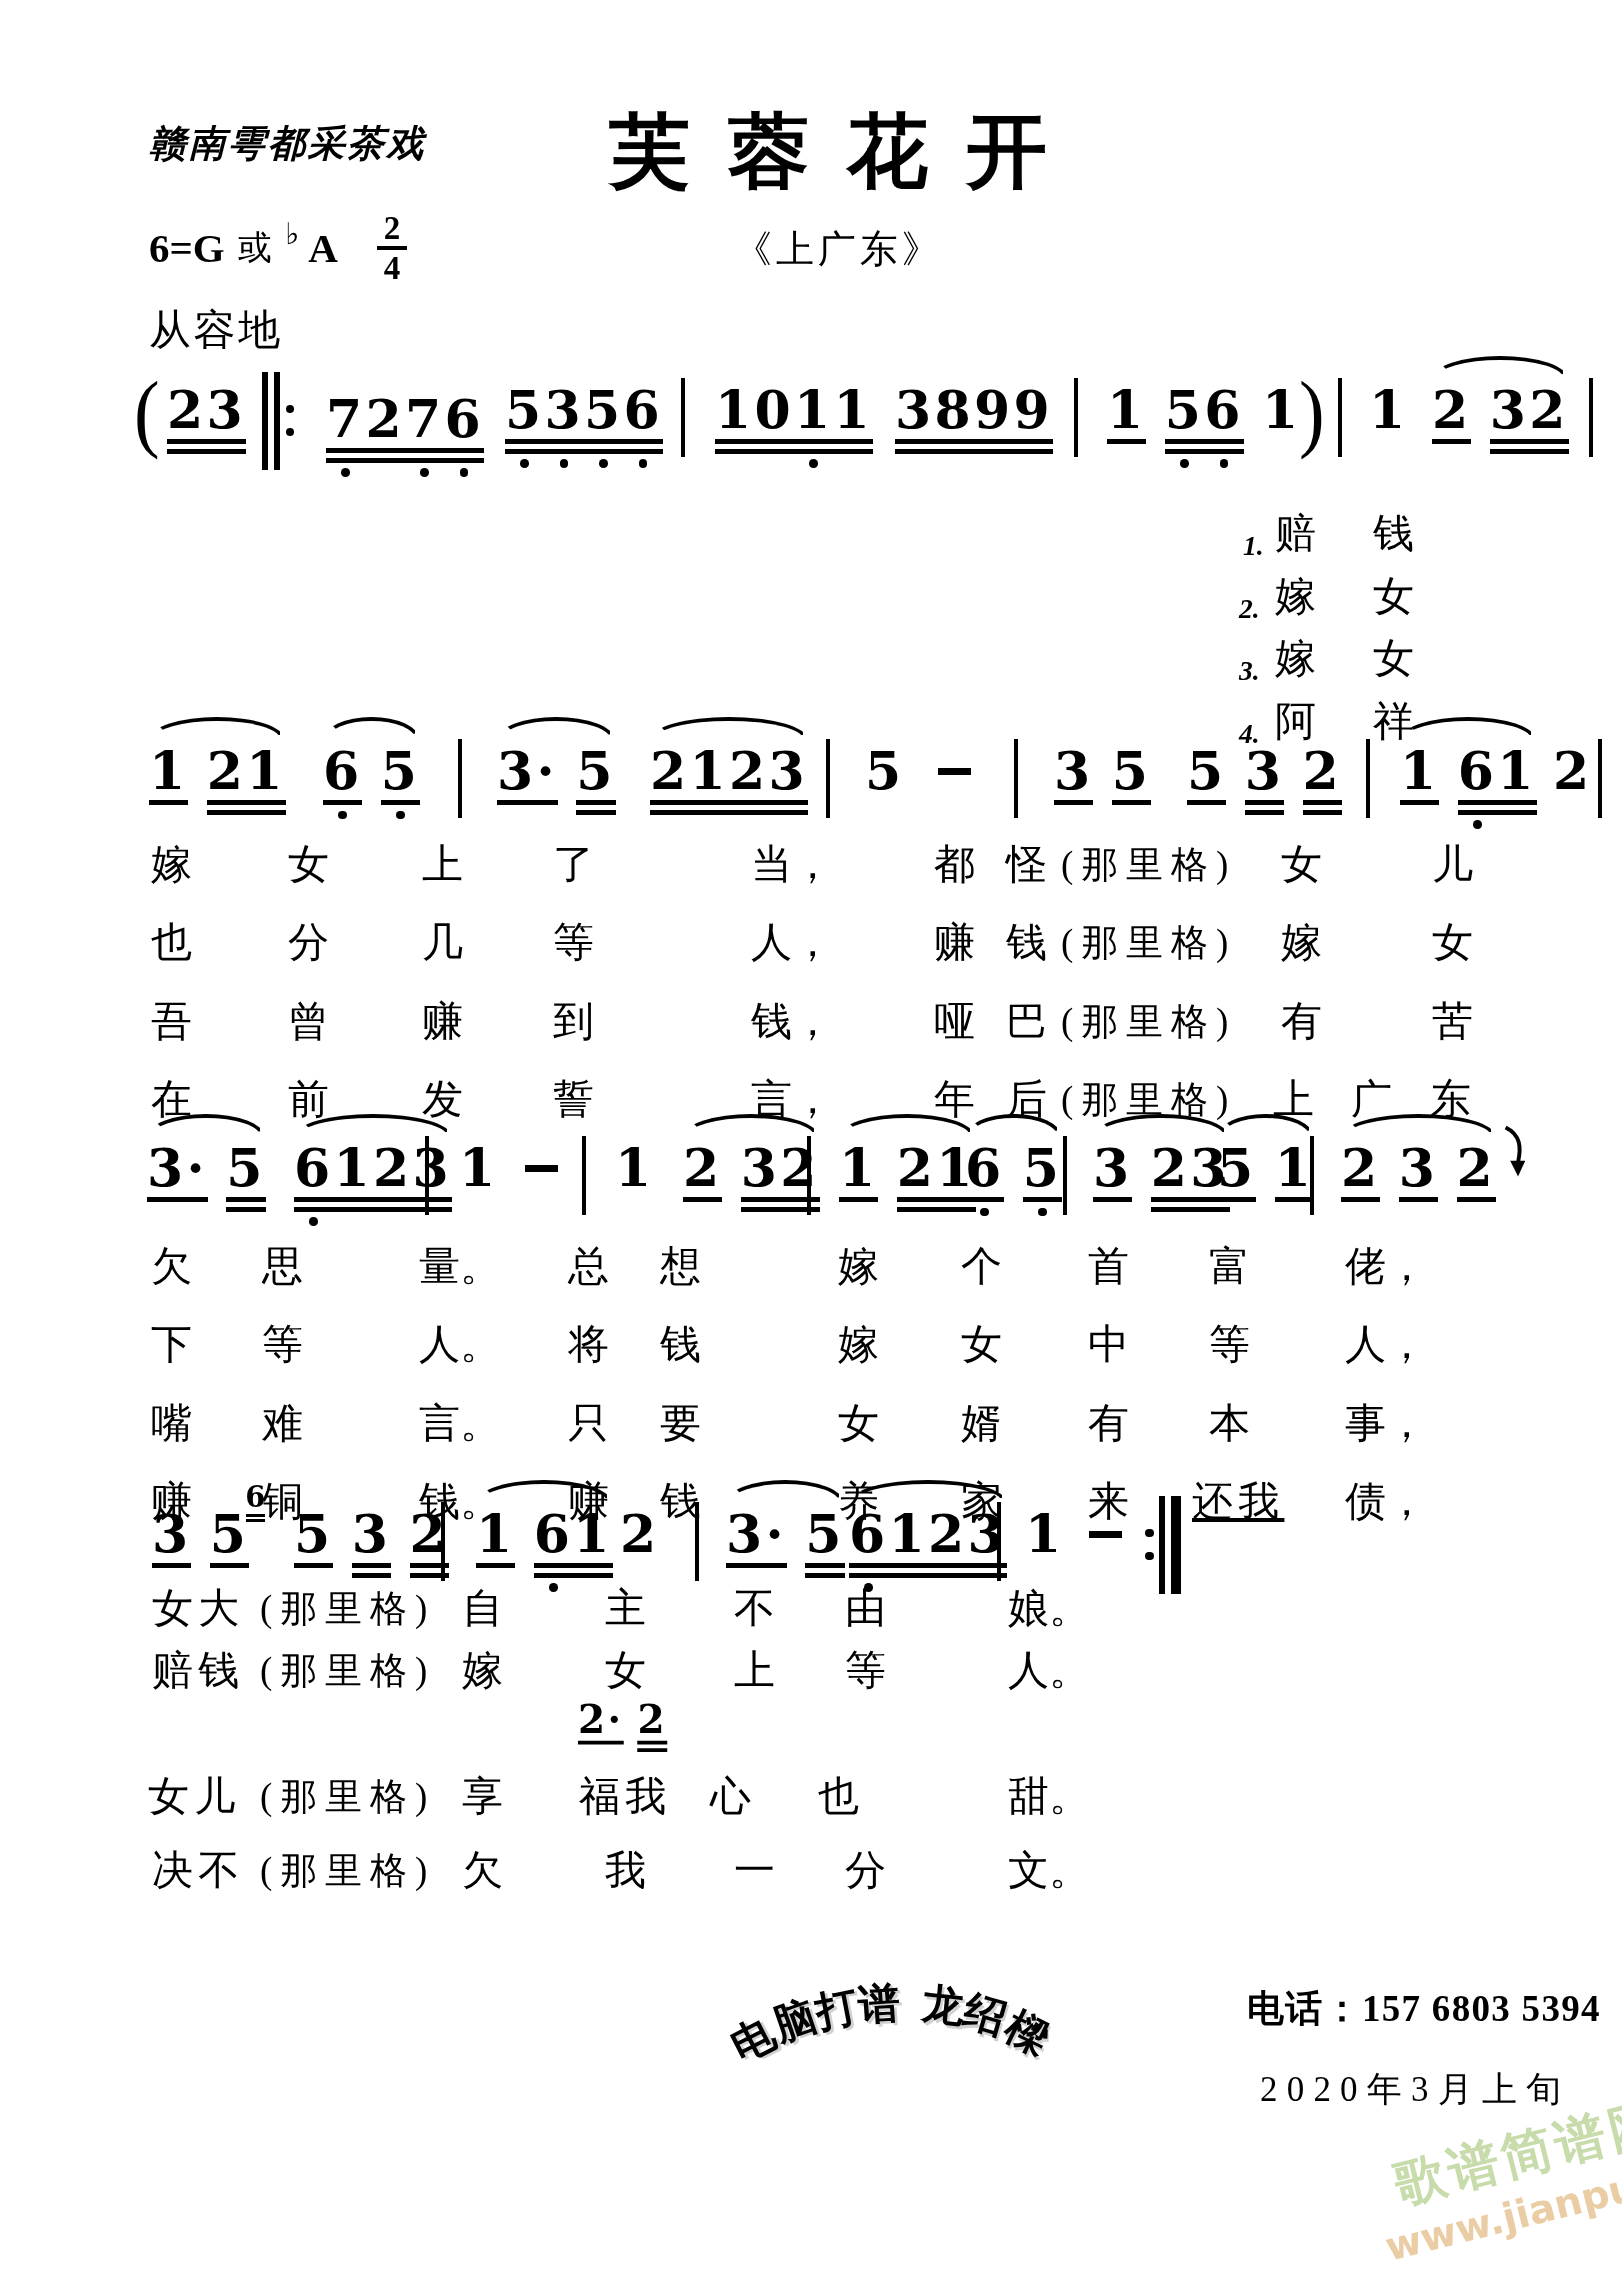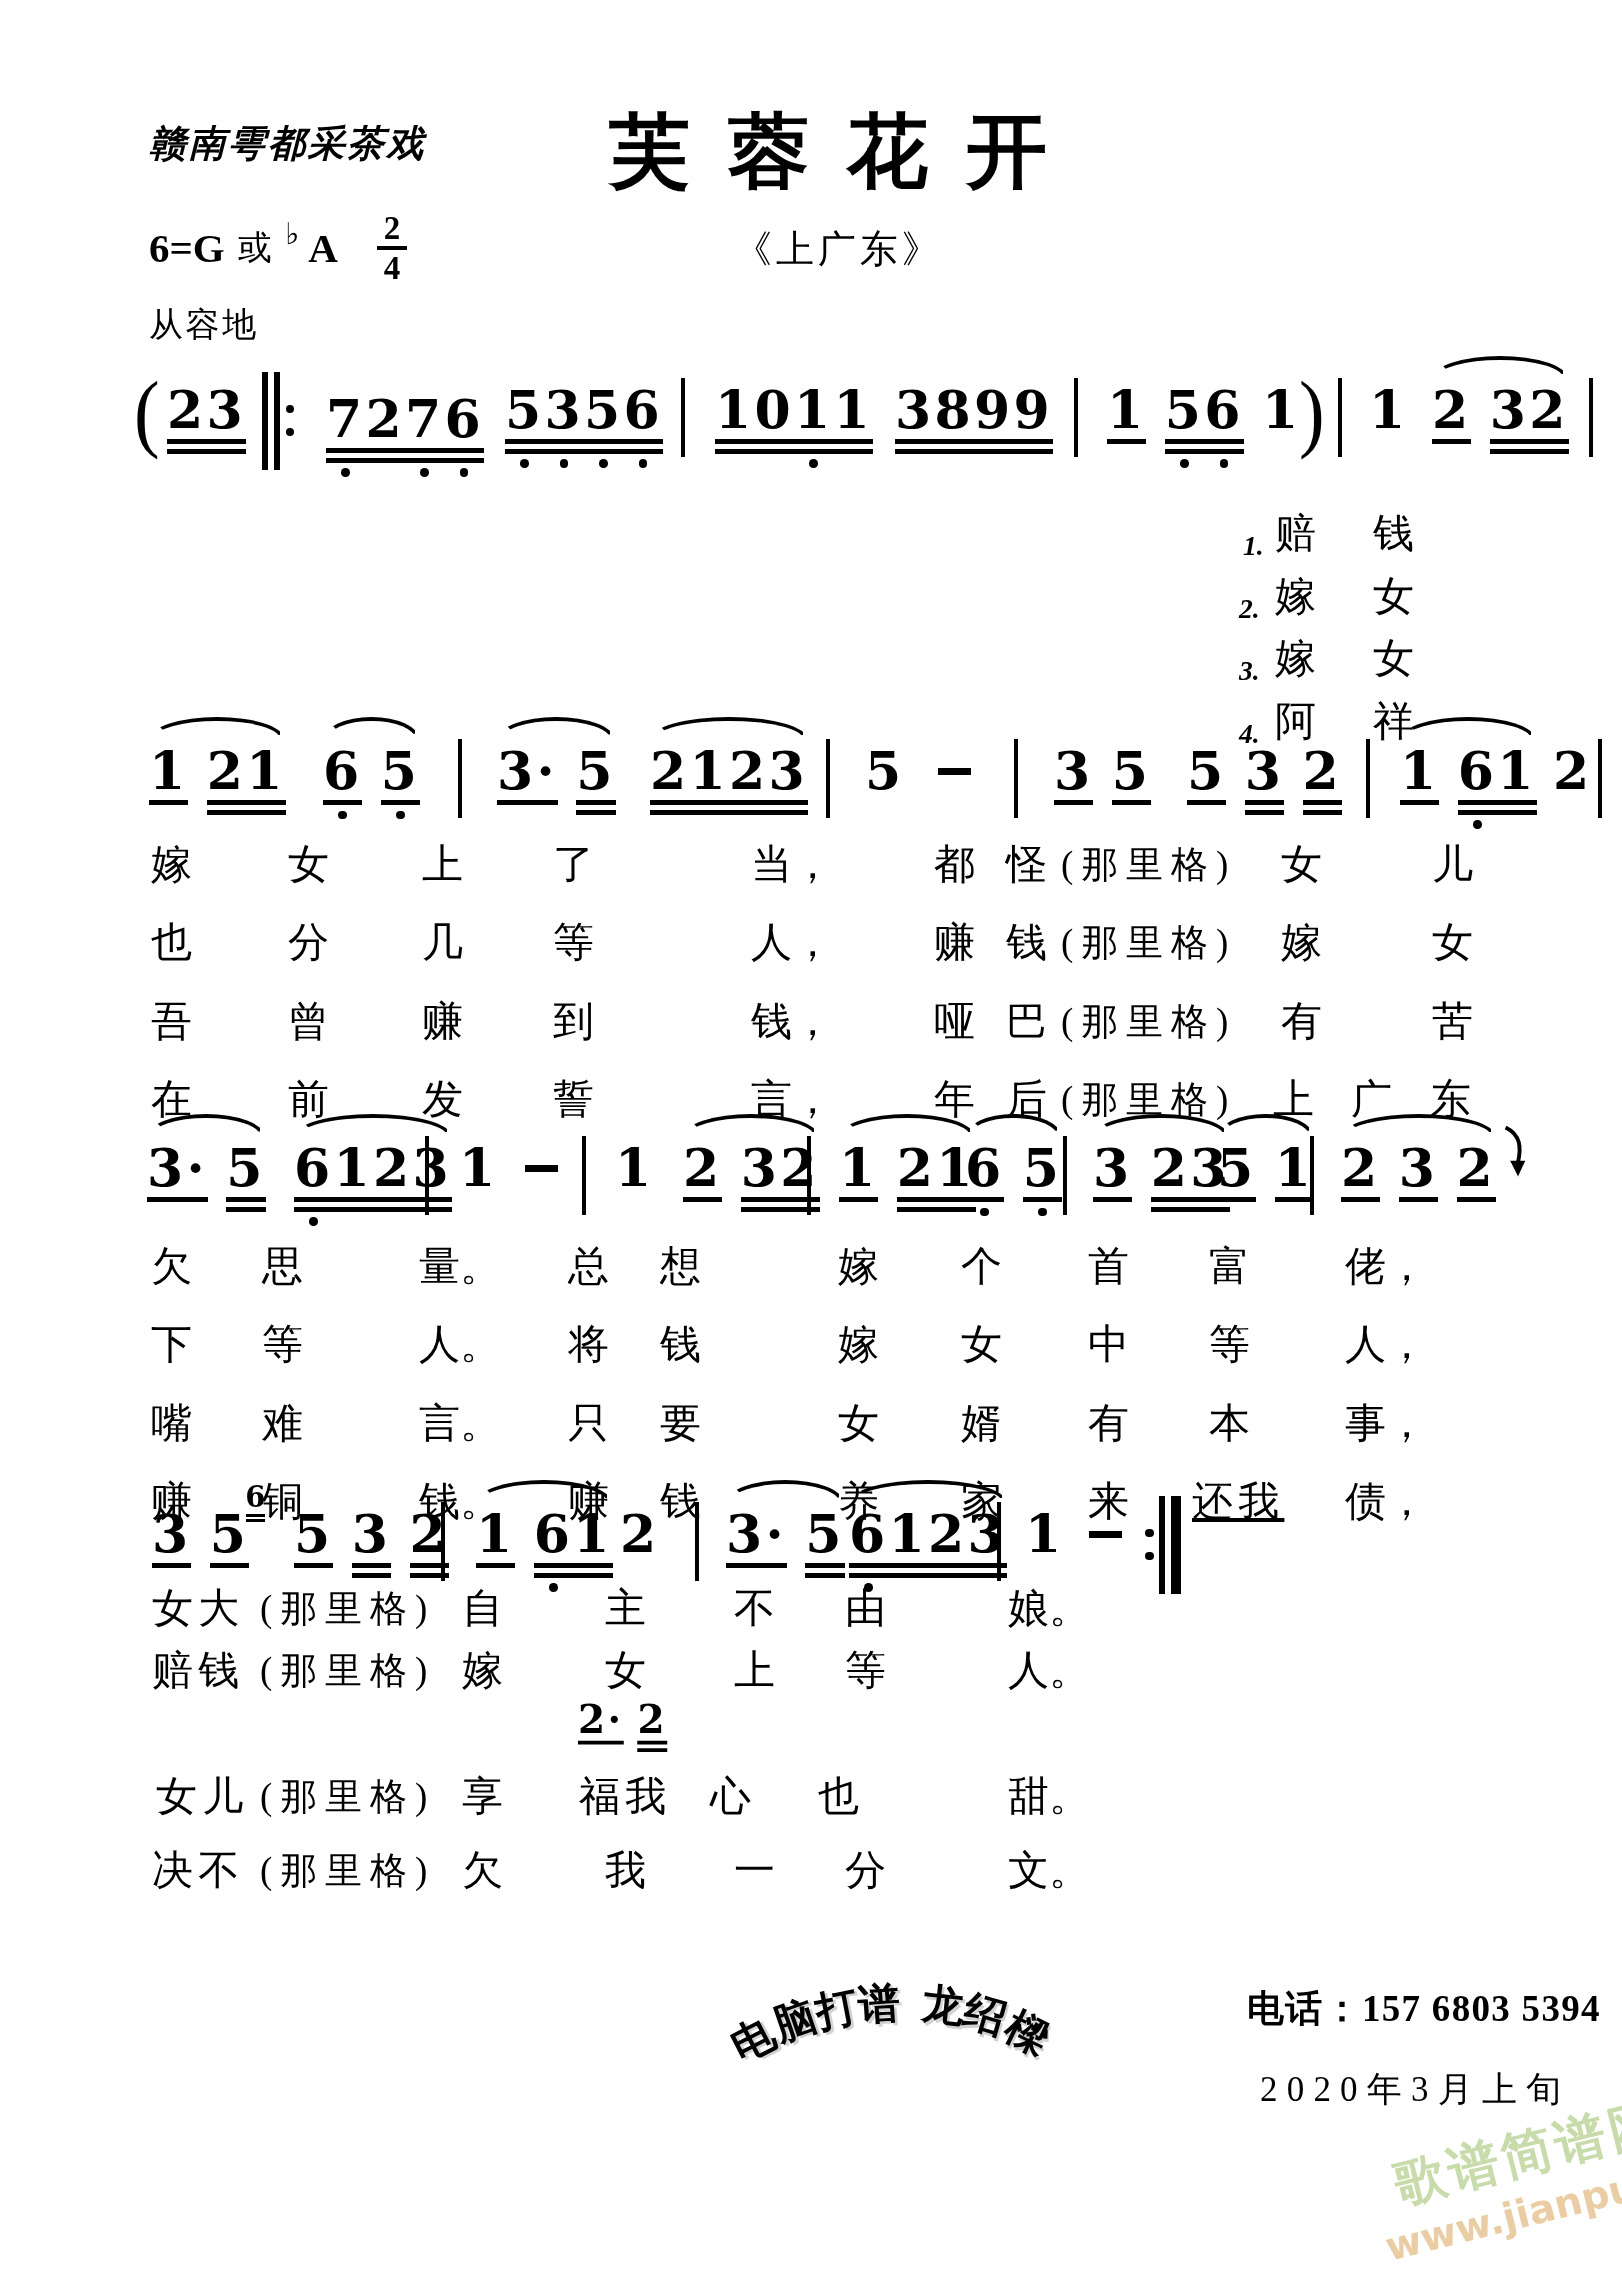--- a/index.html
+++ b/index.html
@@ -13,21 +13,21 @@
   .genre{font-family:"DejaVu Sans","Liberation Sans",sans-serif;
     font-weight:bold;font-style:italic;font-size:37px;letter-spacing:2.6px;}
   .title{font-size:81px;font-weight:bold;letter-spacing:38px;white-space:nowrap;}
   .subtitle{font-size:38px;letter-spacing:3.9px;}
   .keyline{display:flex;align-items:center;gap:9.2px;font-weight:bold;font-size:41px;}
   .key-or{font-weight:normal;font-size:34px;padding:0 3.9px;}
   .flat{font-size:30px;vertical-align:super;position:relative;top:-14.4px;font-weight:normal;}
   .meter{display:inline-flex;flex-direction:column;align-items:center;margin-left:30px;}
   .meter span{font-size:33px;font-weight:bold;line-height:34px;}
   .meter .mbar{width:30px;height:3.9px;background:#000;margin:1.3px 0;}
-  .tempo{font-size:34px;letter-spacing:2.6px;}
+  .tempo{font-size:42px;letter-spacing:2.6px;}
   
   .sys{position:absolute;left:0;width:1623px;height:137px;}
   .grp{position:absolute;top:0;display:inline-flex;gap:18.3px;align-items:flex-start;}
   .tk{display:inline-flex;flex-direction:column;align-items:center;position:relative;}
   .dg{font-family:"DejaVu Serif","Liberation Serif",serif;font-weight:bold;
       font-size:52px;line-height:48px;letter-spacing:3.3px;white-space:pre;}
   .ul{height:4.6px;background:#000;margin-top:5.2px;width:100%;align-self:stretch;}
   .ldr{display:flex;width:100%;margin-top:5.9px;}
   .ldc{flex:1;display:flex;justify-content:center;}
   .ldot{width:8.5px;height:8.5px;border-radius:50%;background:#000;}
@@ -758,21 +758,21 @@
     <div class="lrow" style="top: 1649px;">
       <div class="lc pair" style="left: 152px;">赔钱</div>
       <div class="lc paren-lyr" style="left: 260px;">(那里格)</div>
       <div class="lc" style="left: 462px;">嫁</div>
       <div class="lc" style="left: 605px;">女</div>
       <div class="lc" style="left: 734px;">上</div>
       <div class="lc" style="left: 845px;">等</div>
       <div class="lc" style="left: 1008px;">人。</div>
     </div>
     <div class="lrow" style="top: 1775px;">
-      <div class="lc pair" style="left: 156px;">女儿</div>
+      <div class="lc pair" style="left: 148px;">女儿</div>
       <div class="lc paren-lyr" style="left: 260px;">(那里格)</div>
       <div class="lc" style="left: 462px;">享</div>
       <div class="lc pair" style="left: 579px;">福我</div>
       <div class="lc" style="left: 710px;">心</div>
       <div class="lc" style="left: 818px;">也</div>
       <div class="lc" style="left: 1008px;">甜。</div>
     </div>
     <div class="lrow" style="top: 1849px;">
       <div class="lc pair" style="left: 152px;">决不</div>
       <div class="lc paren-lyr" style="left: 260px;">(那里格)</div>

